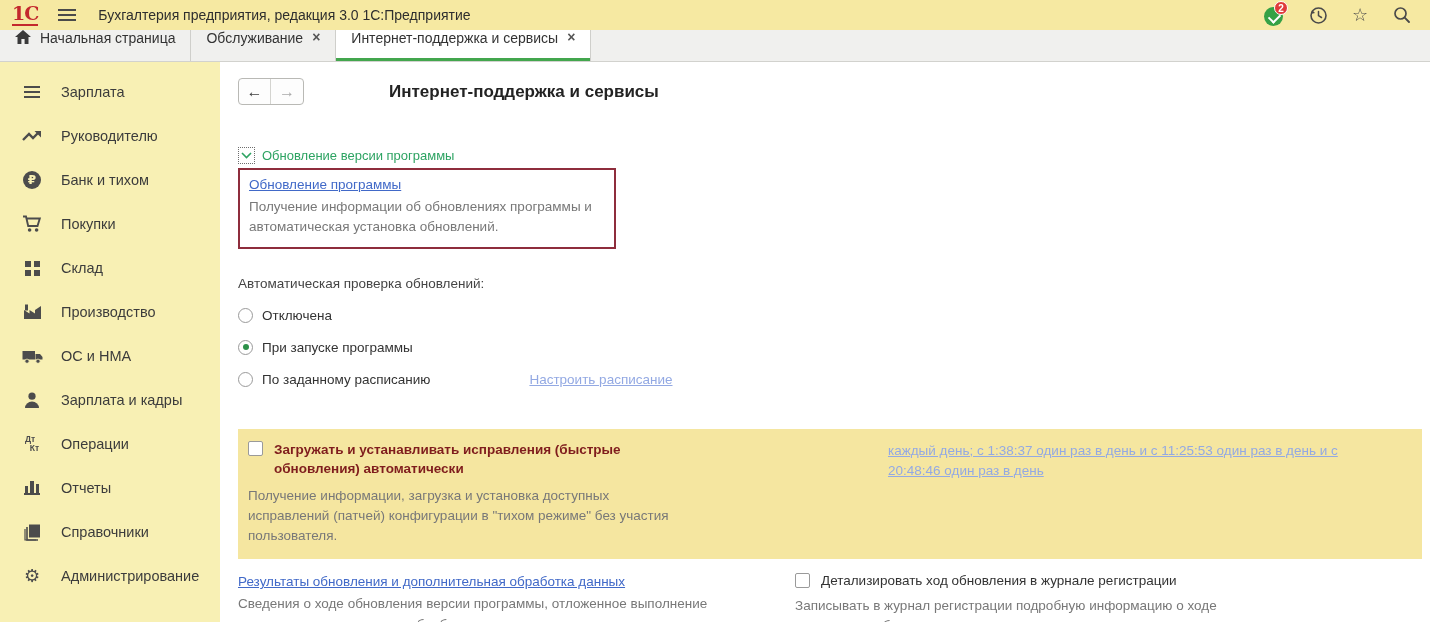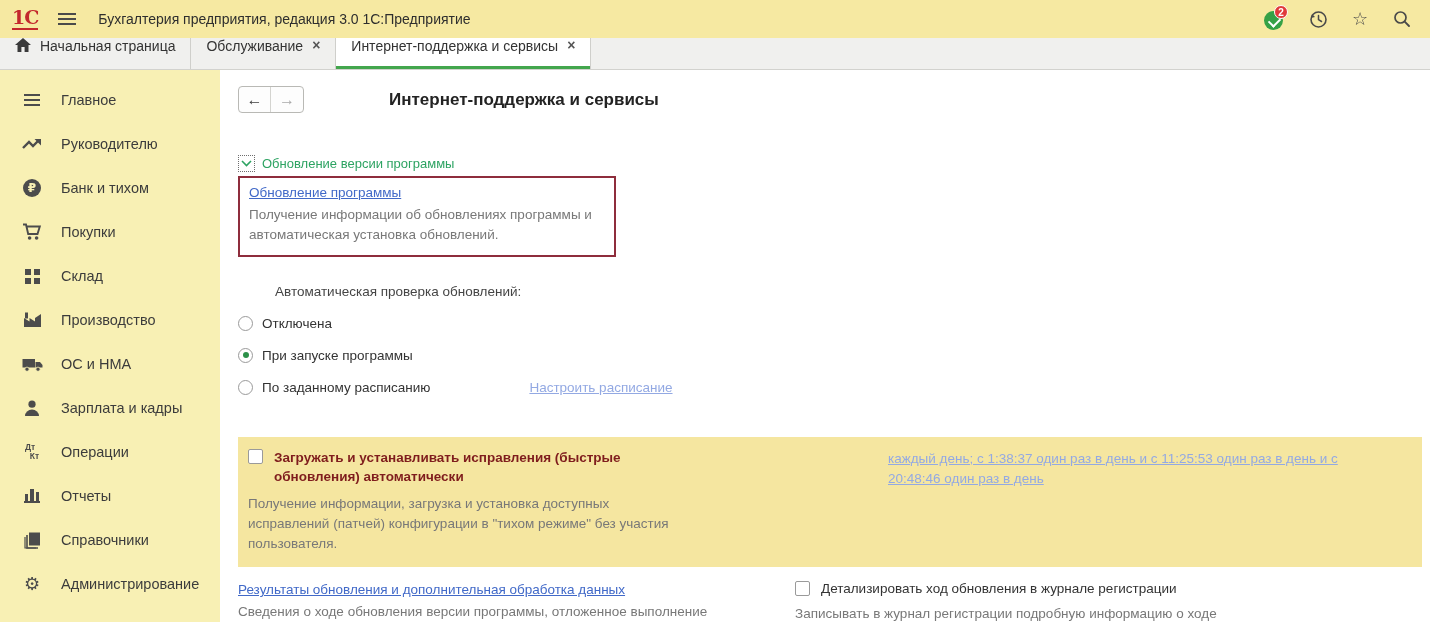--- a/index.html
+++ b/index.html
@@ -1,20 +1,20 @@
 <!DOCTYPE html>
 <html><head>
 <meta charset="utf-8">
 <style>
   * { margin:0; padding:0; box-sizing:border-box; }
   html,body { width:1430px; height:622px; overflow:hidden; background:#fff;
     font-family:"Liberation Sans","DejaVu Sans",sans-serif; }
 
   
-  .titlebar { height:38px; background:#f6e9a2; display:flex; align-items:center;
+  .titlebar { height:30px; background:#f6e9a2; display:flex; align-items:center;
     padding:0 12px; gap:14px; }
   .logo { color:#c3282d; font-weight:bold; font-size:19px; letter-spacing:-1px;
     font-family:"DejaVu Serif",serif; line-height:1; border-bottom:2px solid #c3282d; padding-bottom:1px; cursor:pointer;}
   .burger { width:20px; height:14px; display:inline-block; position:relative; cursor:pointer; margin-left:6px;}
   .burger::before { content:""; position:absolute; left:0; top:1px; width:18px; height:2px;
     background:#4a4a4a; box-shadow:0 5px 0 #4a4a4a, 0 10px 0 #4a4a4a; }
   .app-title { font-size:14px; color:#2e2e2e; margin-left:6px; }
   .tb-right { margin-left:auto; display:flex; align-items:center; gap:22px; padding-right:6px;}
   .tb-icon { width:20px; height:20px; display:flex; align-items:center; justify-content:center;
     color:#4a4a4a; font-size:18px; cursor:pointer; }
@@ -72,21 +72,21 @@
   .section-hd { display:flex; align-items:center; gap:7px; margin-top:42px; cursor:pointer; }
   .chev-box { width:17px; height:17px; border:1px dotted #6e6e6e; display:flex; align-items:center;
     justify-content:center; }
   .section-title { color:#2da362; font-size:13px; }
 
   .red-box { border:2px solid #8e2d3c; width:378px; padding:5px 9px 9px 9px; margin-top:4px; }
   a.lnk { color:#4169c8; font-size:13.5px; text-decoration:underline; cursor:pointer; }
   a.lnk-pale { color:#93a9e3; font-size:13.5px; text-decoration:underline; cursor:pointer; }
   .desc { color:#787878; font-size:13.5px; line-height:1.5; margin-top:4px; }
 
-  .field-label { color:#454545; font-size:13.5px; margin-top:27px;margin-left:37px; }
+  .field-label { color:#454545; font-size:13.5px; margin-top:27px; }
   .radio-row { display:flex; align-items:center; gap:9px; margin-top:17px; }
   .radio { width:15px; height:15px; border-radius:50%; border:1px solid #9a9a9a; background:#fff;
     position:relative; flex:none; cursor:pointer; }
   .radio.sel::after { content:""; position:absolute; left:3.5px; top:3.5px; width:6px; height:6px;
     border-radius:50%; background:#2c9149; }
   .radio-label { font-size:13.5px; color:#333; }
   .sched-pos { margin-left:90px; }
 
   .hl-box { margin-top:42px; width:1184px; background:#f5e6a0; padding:11px 12px 13px 10px;
     display:flex; }
@@ -153,21 +153,21 @@
   </div>
 </div>
 
 <div class="main">
 
   <div class="sidebar">
     <div class="side-item">
       <span class="s-ico">
           <span class="ico-lines"></span>
         </span>
-      <span>Главное</span>
+      <span>Зарплата</span>
     </div>
     <div class="side-item">
       <span class="s-ico">
         <svg class="si" width="20" height="14" viewBox="0 0 20 14">
             <path d="M1 11 L7 5 L11 9 L17 3" fill="none" stroke="#4c4c4c" stroke-width="2.4"></path>
             <path d="M12.5 2 H19 V8.5 Z" fill="#4c4c4c"></path>
           </svg>
       </span>
       <span>Руководителю</span>
     </div>

